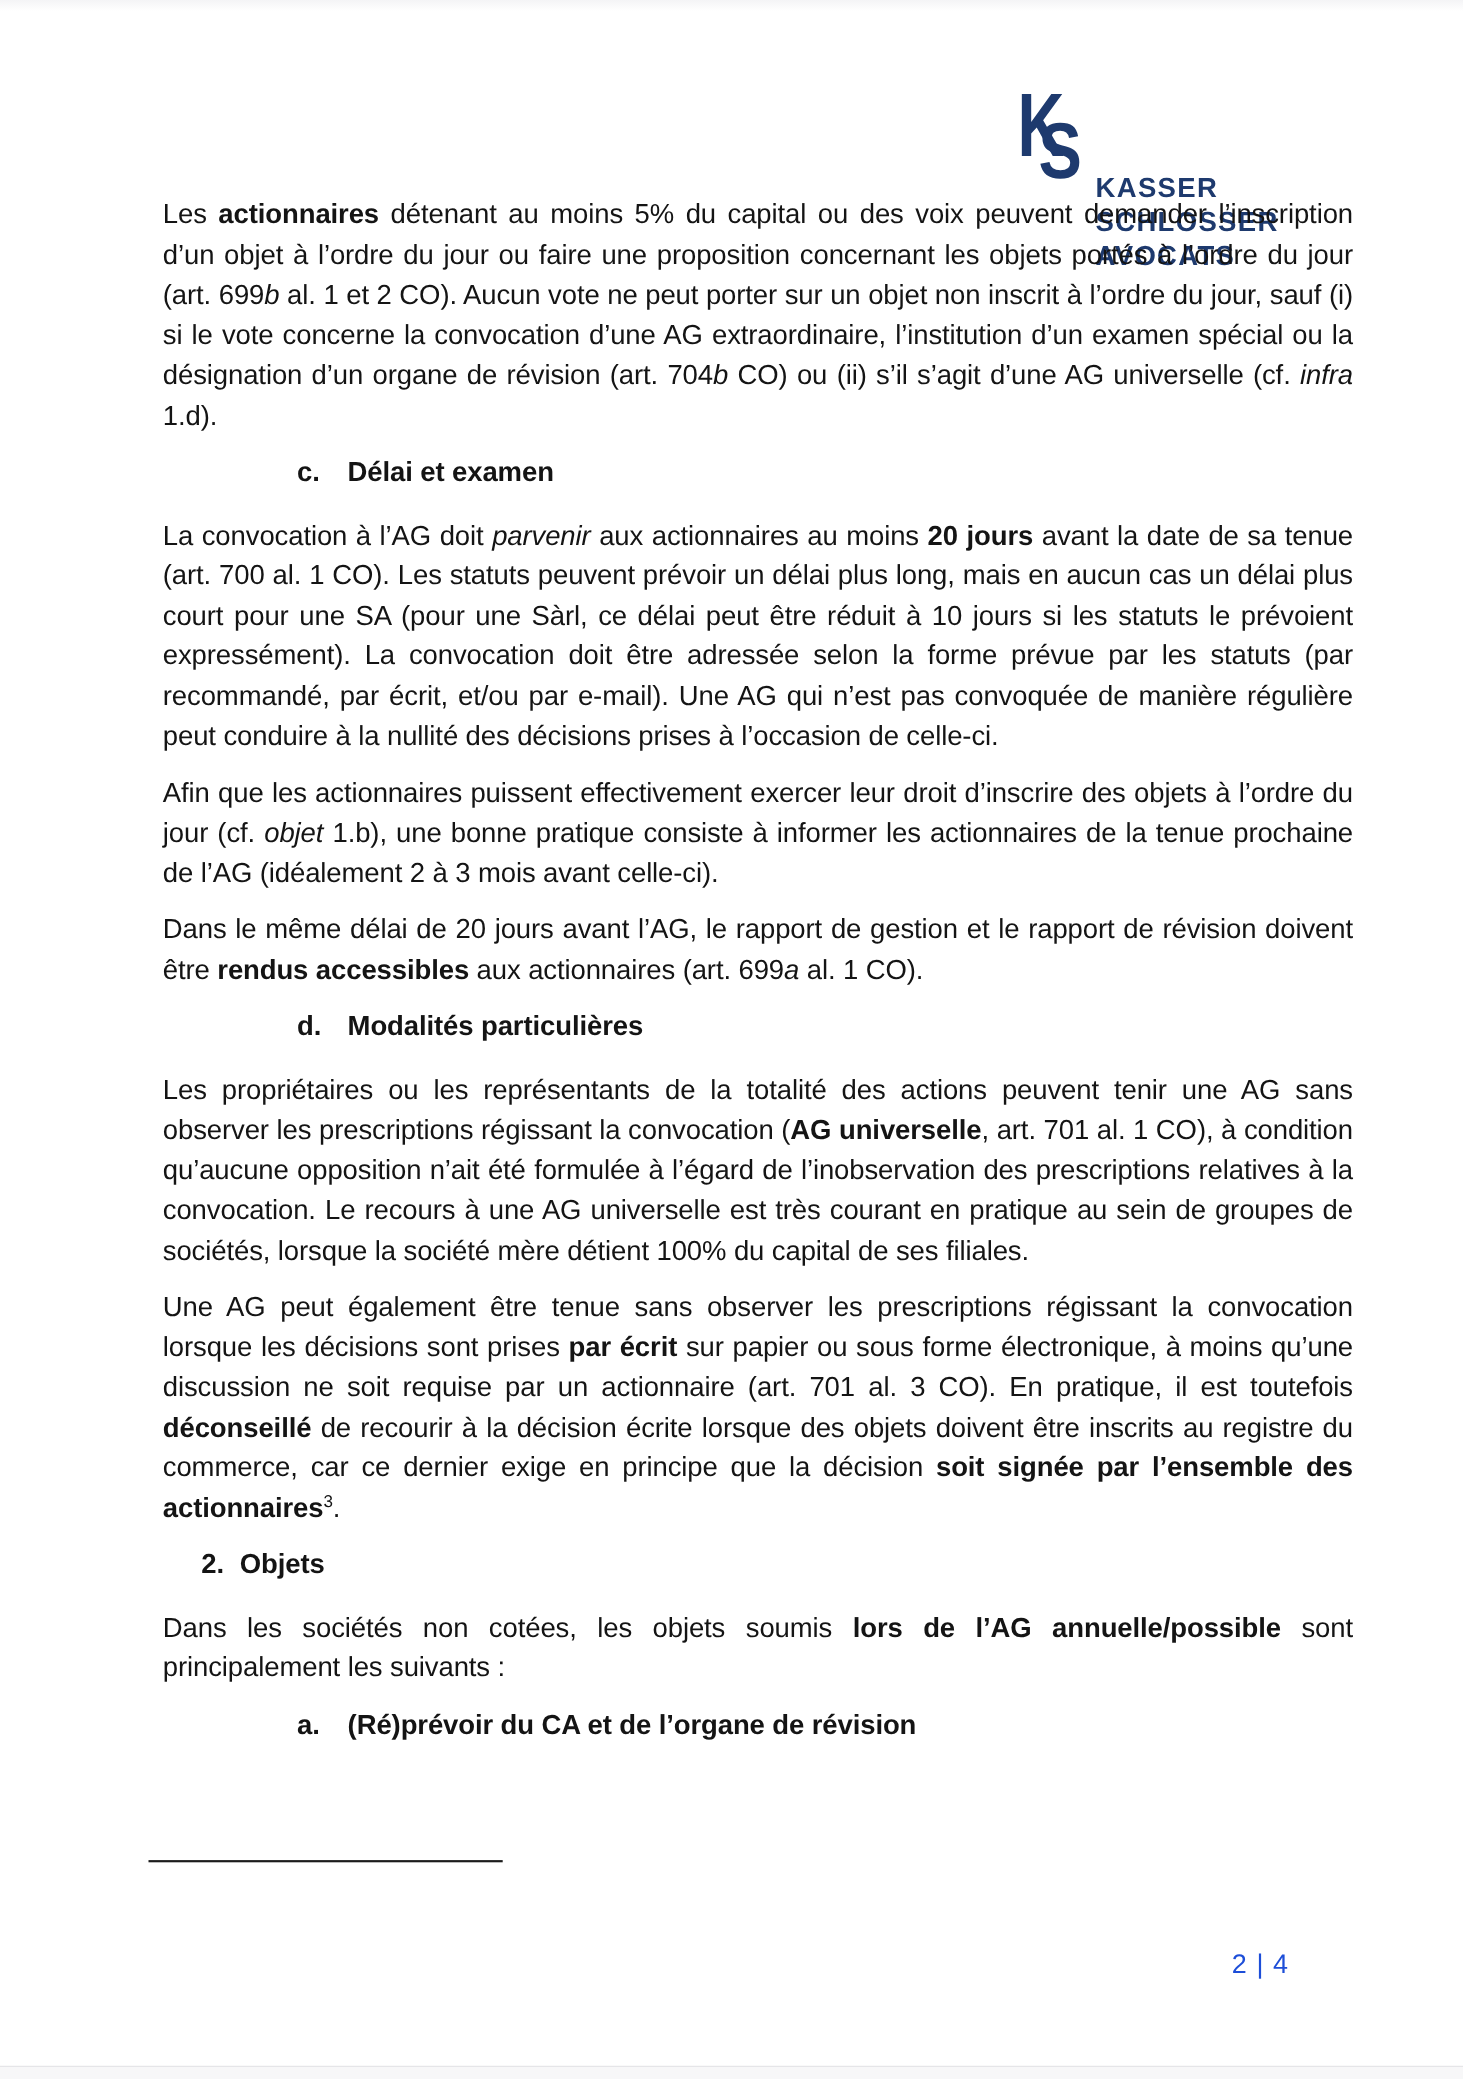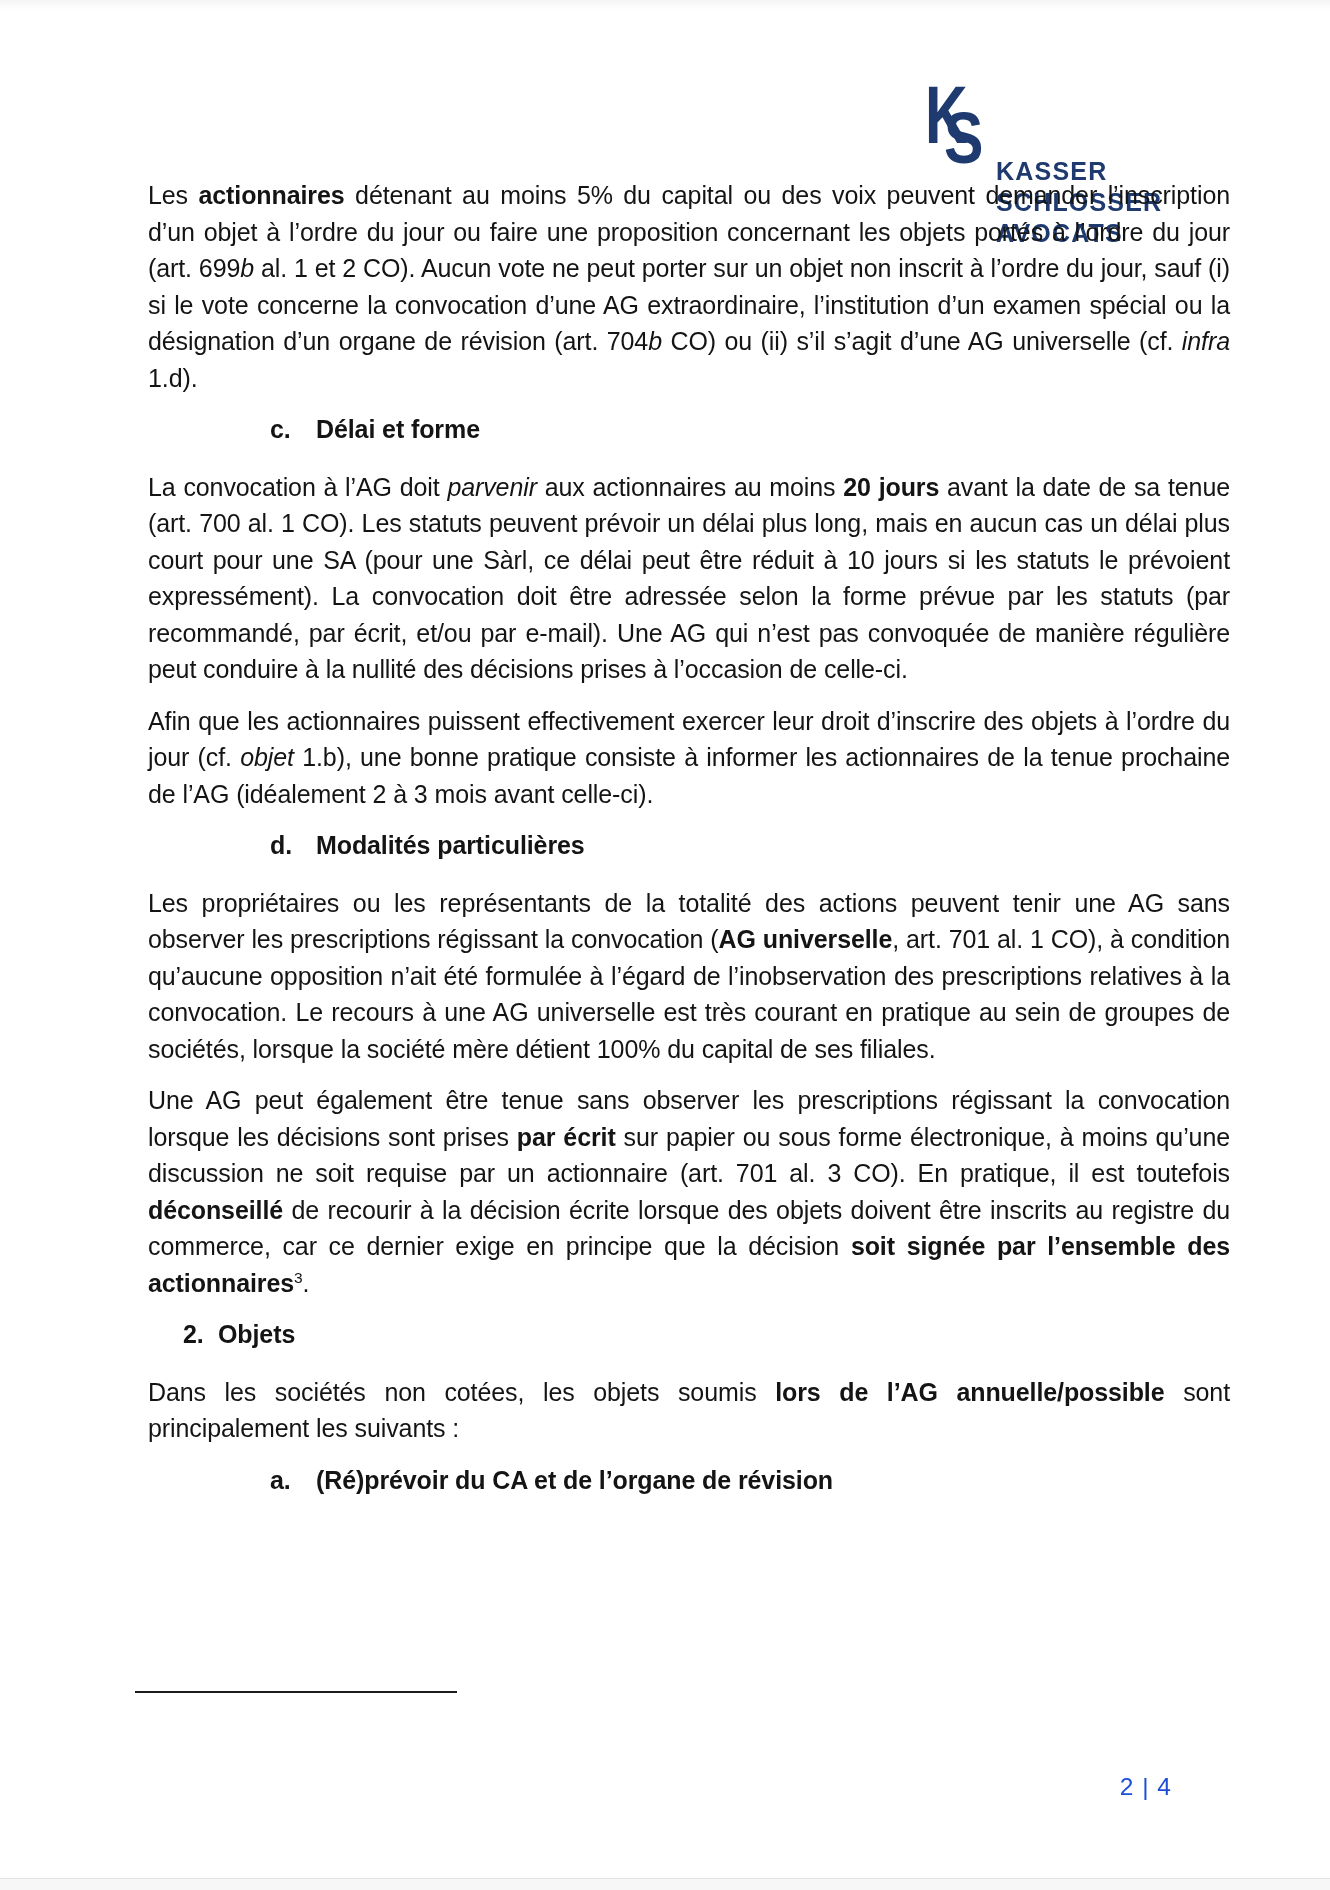--- a/index.html
+++ b/index.html
@@ -86,24 +86,25 @@
     <div class="wm-line">KASSER</div>
     <div class="wm-line">SCHLOSSER</div>
     <div class="wm-line">AVOCATS</div>
   </div>
 </div>
 
 <main class="content">
     <p class="para"><span>Les </span><strong>actionnaires</strong><span> détenant au moins 5% du capital ou des voix peuvent demander l’inscription d’un objet à l’ordre du jour ou faire une proposition concernant les objets portés à l’ordre du jour (art. 699</span><em>b</em><span> al. 1 et 2 CO). Aucun vote ne peut porter sur un objet non inscrit à l’ordre du jour, sauf (i) si le vote concerne la convocation d’une AG extraordinaire, l’institution d’un examen spécial ou la désignation d’un organe de révision (art. 704</span><em>b</em><span> CO) ou (ii) s’il s’agit d’une AG universelle (cf. </span><em>infra</em><span> 1.d).</span></p>
     <div class="heading letter">
       <span class="h-label">c.</span>
-      <span class="h-text">Délai et forme</span>
+      <span class="h-text">Délai et examen</span>
     </div>
     <p class="para"><span>La convocation à l’AG doit </span><em>parvenir</em><span> aux actionnaires au moins </span><strong>20 jours</strong><span> avant la date de sa tenue (art. 700 al. 1 CO). Les statuts peuvent prévoir un délai plus long, mais en aucun cas un délai plus court pour une SA (pour une Sàrl, ce délai peut être réduit à 10 jours si les statuts le prévoient expressément). La convocation doit être adressée selon la forme prévue par les statuts (par recommandé, par écrit, et/ou par e-mail). Une AG qui n’est pas convoquée de manière régulière peut conduire à la nullité des décisions prises à l’occasion de celle-ci.</span></p>
     <p class="para"><span>Afin que les actionnaires puissent effectivement exercer leur droit d’inscrire des objets à l’ordre du jour (cf. </span><em>objet</em><span> 1.b), une bonne pratique consiste à informer les actionnaires de la tenue prochaine de l’AG (idéalement 2 à 3 mois avant celle-ci).</span></p>
+    <p class="para"><span>Dans le même délai de 20 jours avant l’AG, le rapport de gestion et le rapport de révision doivent être </span><strong>rendus accessibles</strong><span> aux actionnaires (art. 699</span><em>a</em><span> al. 1 CO).</span></p>
     <div class="heading letter">
       <span class="h-label">d.</span>
       <span class="h-text">Modalités particulières</span>
     </div>
     <p class="para"><span>Les propriétaires ou les représentants de la totalité des actions peuvent tenir une AG sans observer les prescriptions régissant la convocation (</span><strong>AG universelle</strong><span>, art. 701 al. 1 CO), à condition qu’aucune opposition n’ait été formulée à l’égard de l’inobservation des prescriptions relatives à la convocation. Le recours à une AG universelle est très courant en pratique au sein de groupes de sociétés, lorsque la société mère détient 100% du capital de ses filiales.</span></p>
     <p class="para"><span>Une AG peut également être tenue sans observer les prescriptions régissant la convocation lorsque les décisions sont prises </span><strong>par écrit</strong><span> sur papier ou sous forme électronique, à moins qu’une discussion ne soit requise par un actionnaire (art. 701 al. 3 CO). En pratique, il est toutefois </span><strong>déconseillé</strong><span> de recourir à la décision écrite lorsque des objets doivent être inscrits au registre du commerce, car ce dernier exige en principe que la décision </span><strong>soit signée par l’ensemble des actionnaires</strong><sup>3</sup><span>.</span></p>
     <div class="heading number">
       <span class="h-label">2.</span>
       <span class="h-text">Objets</span>
     </div>

